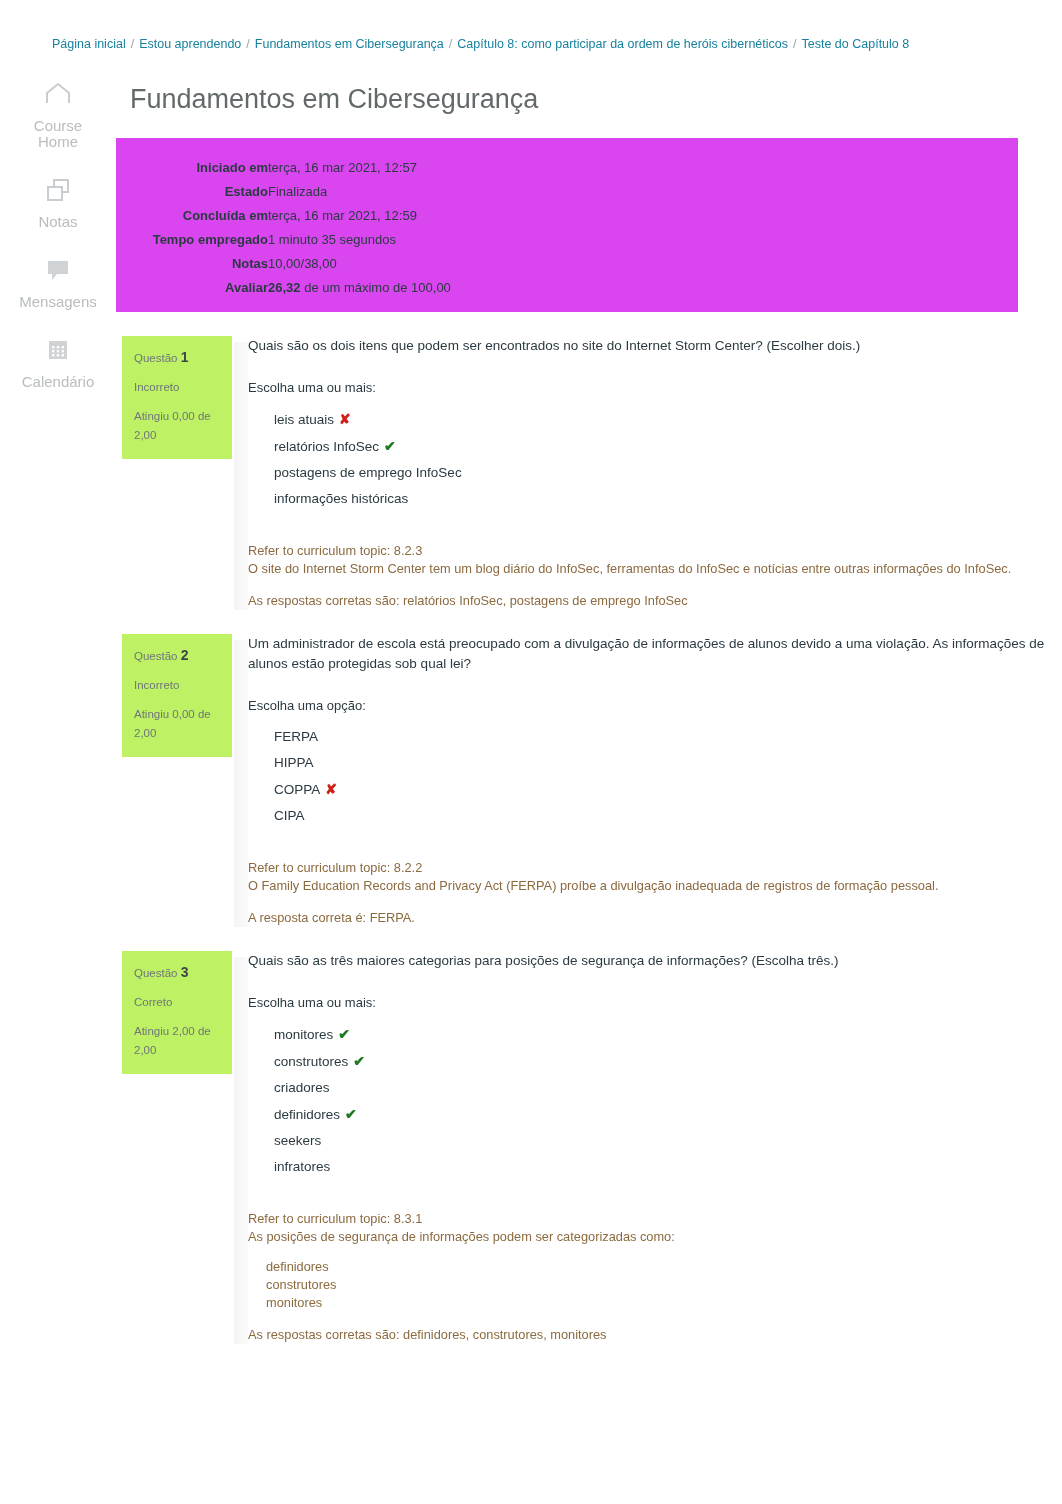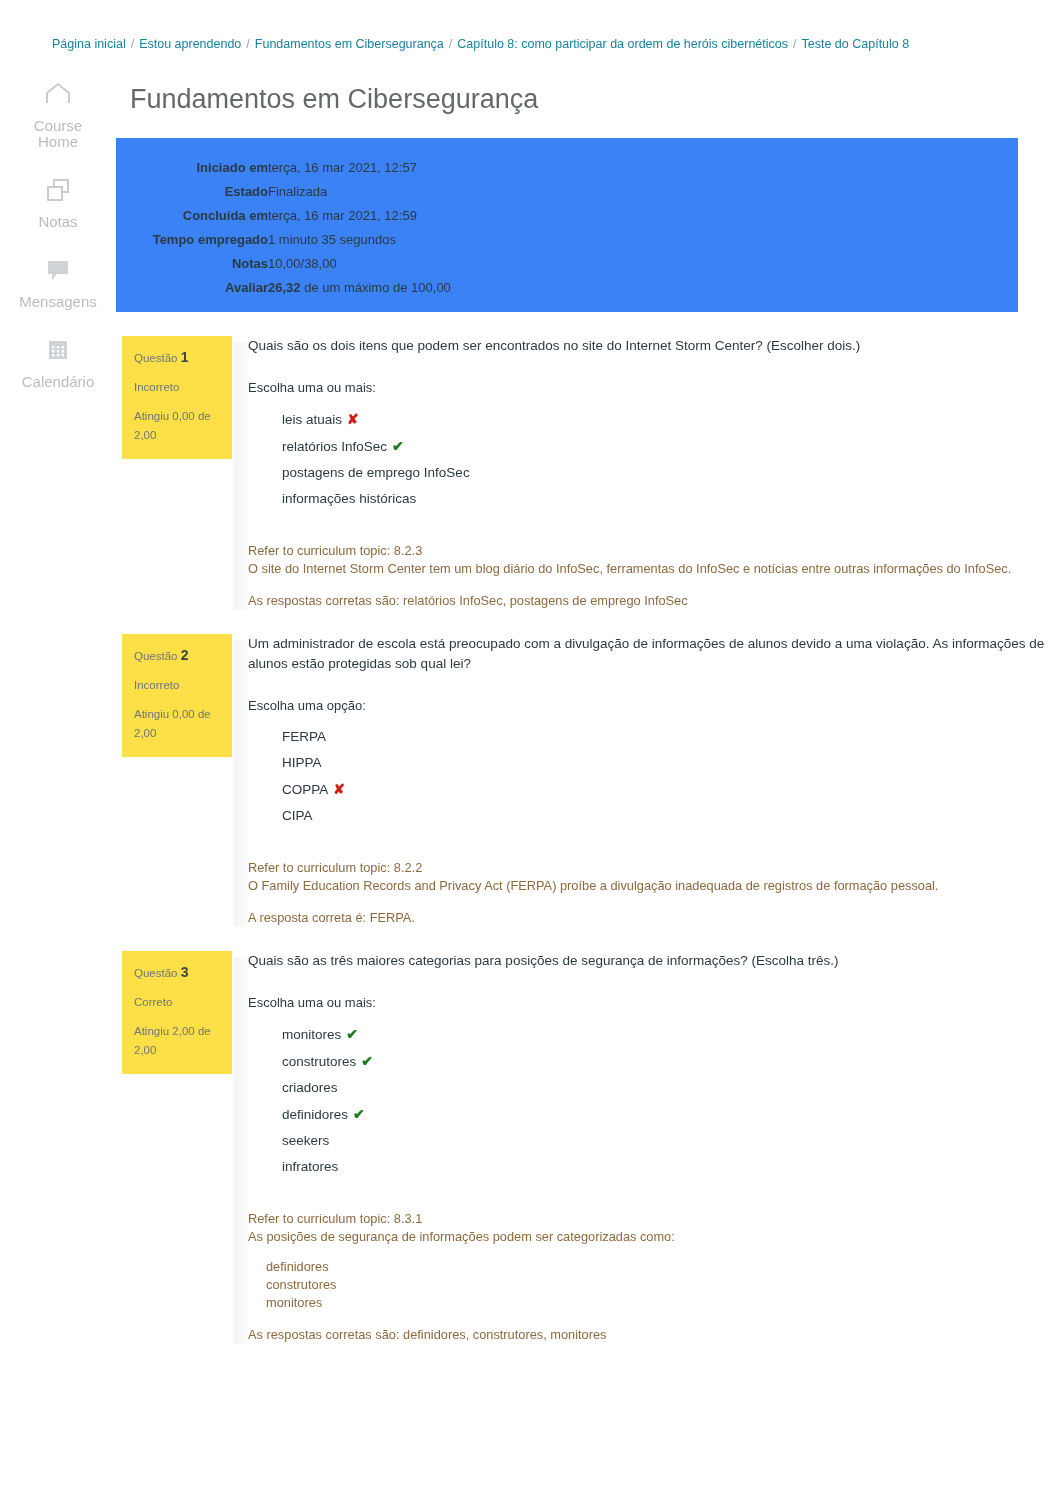--- a/index.html
+++ b/index.html
@@ -73,21 +73,21 @@
   .page-title {
     font-size: 27px;
     font-weight: 400;
     color: #63696b;
     margin: 0 0 22px 14px;
     line-height: 34px;
   }
 
   
   .summary-wrap {
-    background: #3b82f6;
+    background: #d946ef;
     padding: 18px 0 12px 0;
     margin-left: 0px;
     width: 902px;
   }
   table.summary {
     border-collapse: collapse;
     font-size: 13px;
     margin-left: 0;
   }
   table.summary td {
@@ -110,21 +110,21 @@
     position: relative;
     margin-top: 24px;
     padding-left: 0;
     min-height: 40px;
   }
   .q-info {
     position: absolute;
     left: 6px;
     top: 0;
     width: 110px;
-    background: #fde047;
+    background: #bef264;
     padding: 12px 10px 14px 12px;
     font-size: 11.5px;
     line-height: 19px;
     color: #6f7679;
   }
   .q-info .q-num {
     color: #6f7679;
     font-size: 11.5px;
   }
   .q-info .q-num b {
@@ -156,21 +156,21 @@
     margin: 0 0 22px 0;
   }
   .q-prompt {
     font-size: 13px;
     line-height: 20px;
     color: #2b3a42;
     margin: 0 0 8px 0;
   }
   ul.answers {
     list-style: none;
-    margin: 8px;
+    margin: 0;
     padding: 0 0 0 26px;
   }
   ul.answers li {
     font-size: 13.5px;
     line-height: 20px;
     color: #2b3a42;
     padding: 3px 0;
     white-space: nowrap;
   }
   .mark { font-weight: bold; margin-left: 5px; font-size: 14px; }

